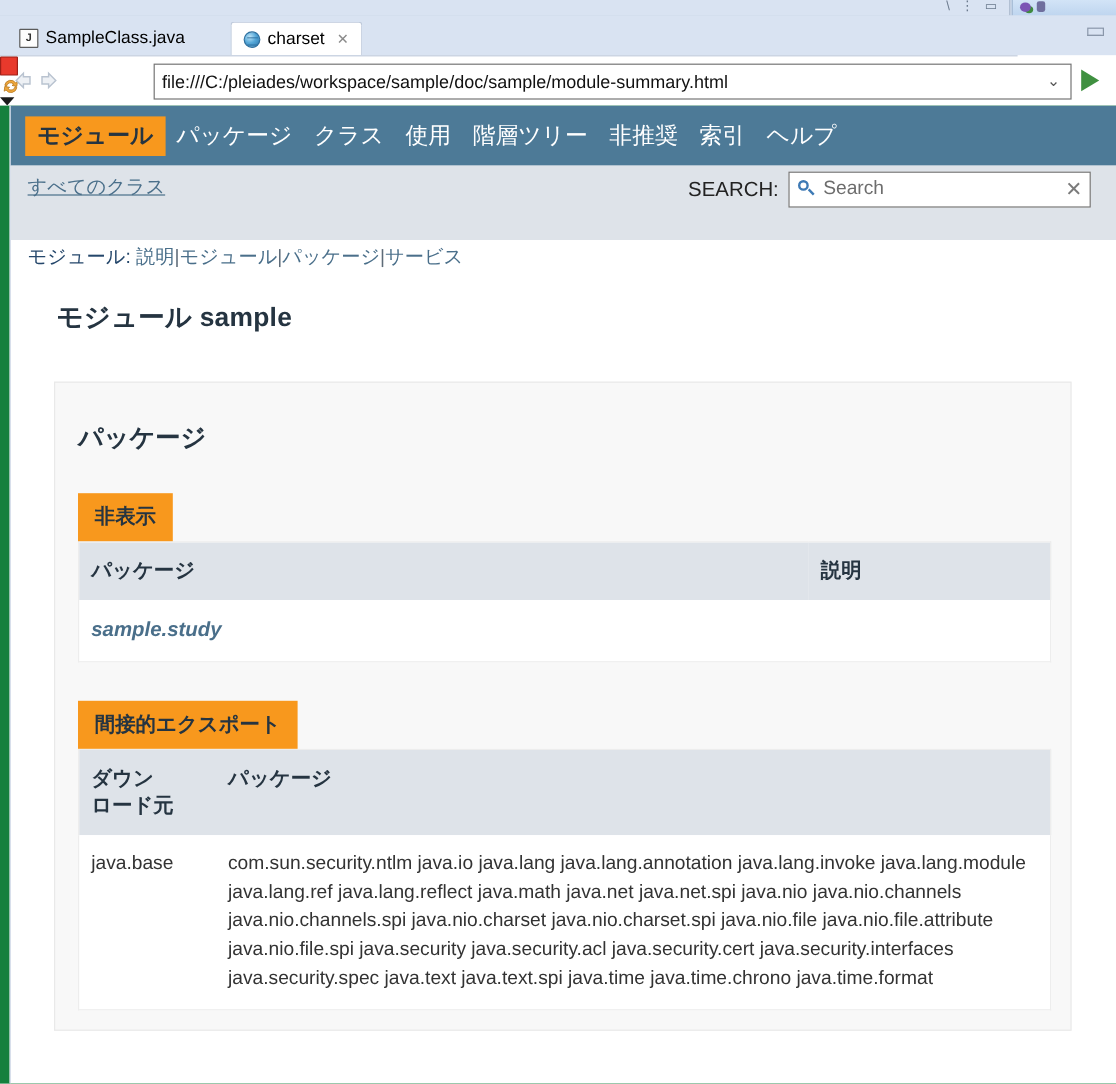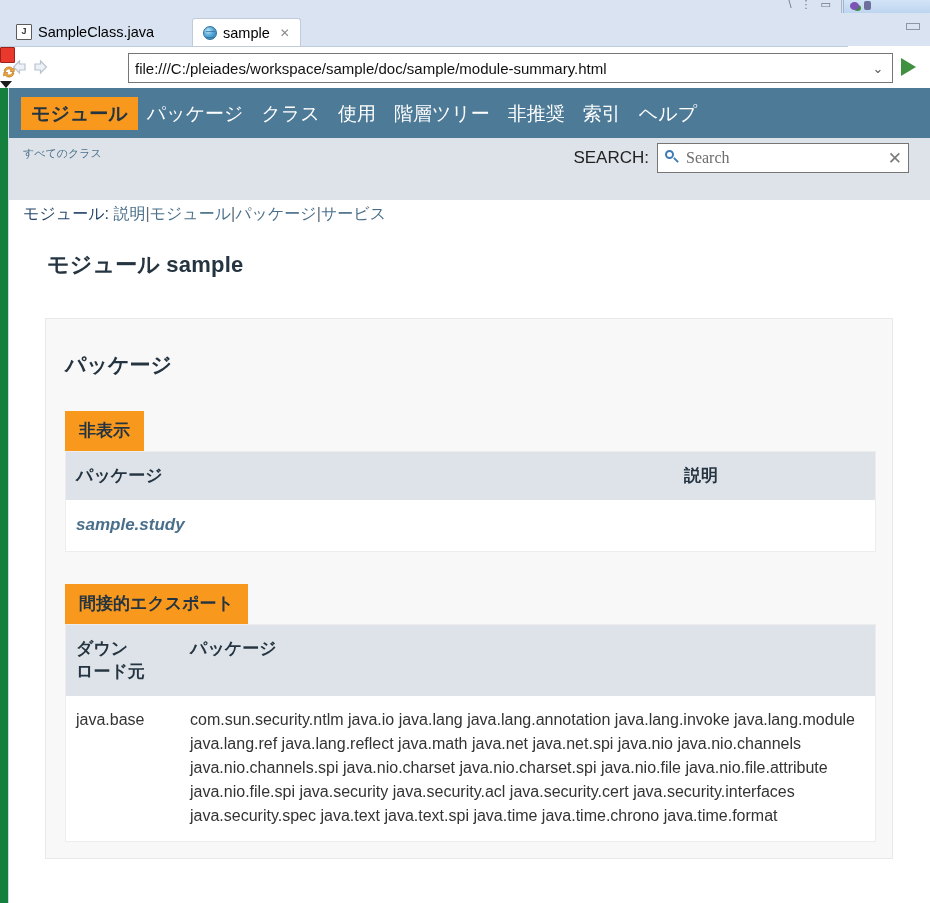--- a/index.html
+++ b/index.html
@@ -133,42 +133,42 @@
   }
   .topnav li.active{
     background:#f8981d;color:#253441;font-weight:bold;
     padding:7px 10px;margin-left:12px;
   }
   .subnav{
     position:absolute;left:0;top:50px;width:922px;height:62px;
     background:#dee3e9;
   }
   .subnav .allclasses{
-    position:absolute;left:14px;top:8px;font-size:11px;color:#4a6f8a;
+    position:absolute;left:14px;top:8px;font-size:16px;color:#4a6f8a;text-decoration:underline;
   }
   .subnav .searchwrap{
     position:absolute;right:22px;top:5px;display:flex;align-items:center;gap:8px;
   }
   .subnav .searchlabel{font-size:17px;color:#222;}
   .searchbox{
     width:252px;height:30px;background:#fff;border:1px solid #767676;
     box-sizing:border-box;display:flex;align-items:center;padding:0 6px;
   }
   .searchbox .mag{
     width:16px;height:16px;position:relative;flex:0 0 auto;margin-right:6px;
   }
   .searchbox .mag::before{
     content:"";position:absolute;left:1px;top:0px;width:9px;height:9px;
     border:2px solid #3e7ab5;border-radius:50%;box-sizing:border-box;
   }
   .searchbox .mag::after{
     content:"";position:absolute;left:9px;top:9px;width:6px;height:2px;
     background:#3e7ab5;transform:rotate(45deg);
   }
-  .searchbox .ph{flex:1;font-size:16px;color:#6d6d6d;font-family:Liberation Serif, serif;}
+  .searchbox .ph{flex:1;font-size:16px;color:#6d6d6d;}
   .searchbox .clr{font-size:17px;color:#7b7b7b;font-weight:bold;}
   .subnav .crumbs{
     position:absolute;left:14px;top:34px;font-size:16px;color:#25476b;margin-top:32px;
   }
   .subnav .crumbs a{color:#4a6f8a;text-decoration:none;}
   .subnav .crumbs .sep{color:#5e6b78;}
 
   
   .content{position:absolute;left:0;top:112px;width:922px;}
   h1.title{
@@ -217,21 +217,21 @@
   </div>
 </div>
 
 <div class="tabstrip">
   <div class="tab inactive">
     <span class="tabicon icon-java">J</span>
     <span>SampleClass.java</span>
   </div>
   <div class="tab active">
     <span class="tabicon icon-globe"></span>
-    <span>sample</span>
+    <span>charset</span>
     <span class="tabclose">✕</span>
   </div>
   <div class="win-min"></div>
 </div>
 
 <div class="toolbar">
   <div class="tb-btn nav-back">
     <svg width="18" height="18" viewBox="0 0 18 18">
         <path d="M9.5 3 L3.5 9 L9.5 15 L9.5 12 L15 12 L15 6 L9.5 6 Z" fill="#eef1f5" stroke="#b9c3d0" stroke-width="1.2"></path>
       </svg>

